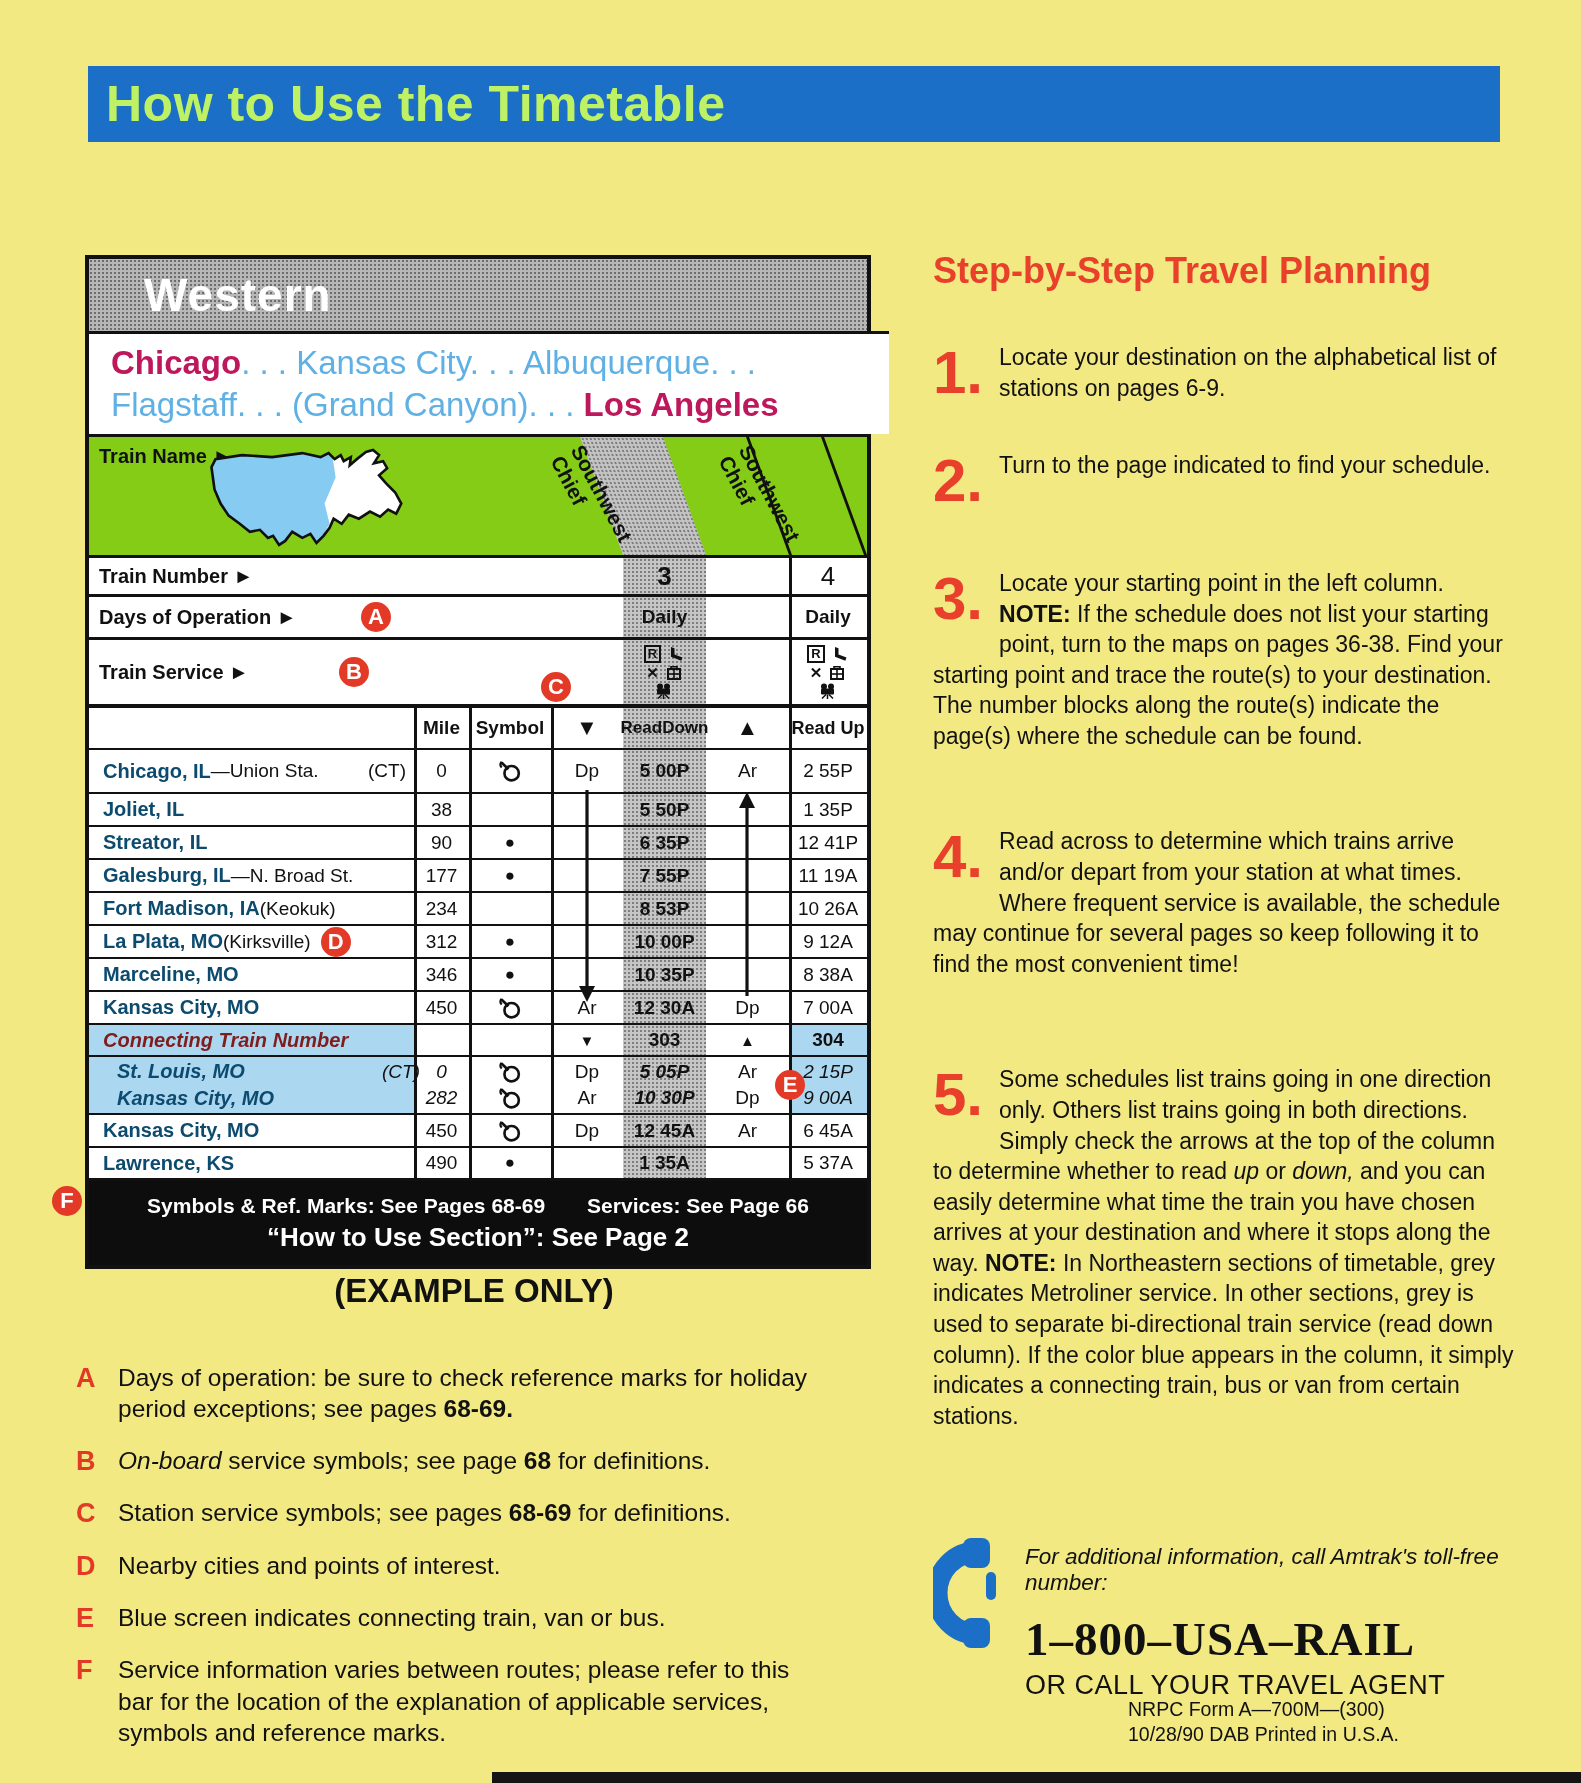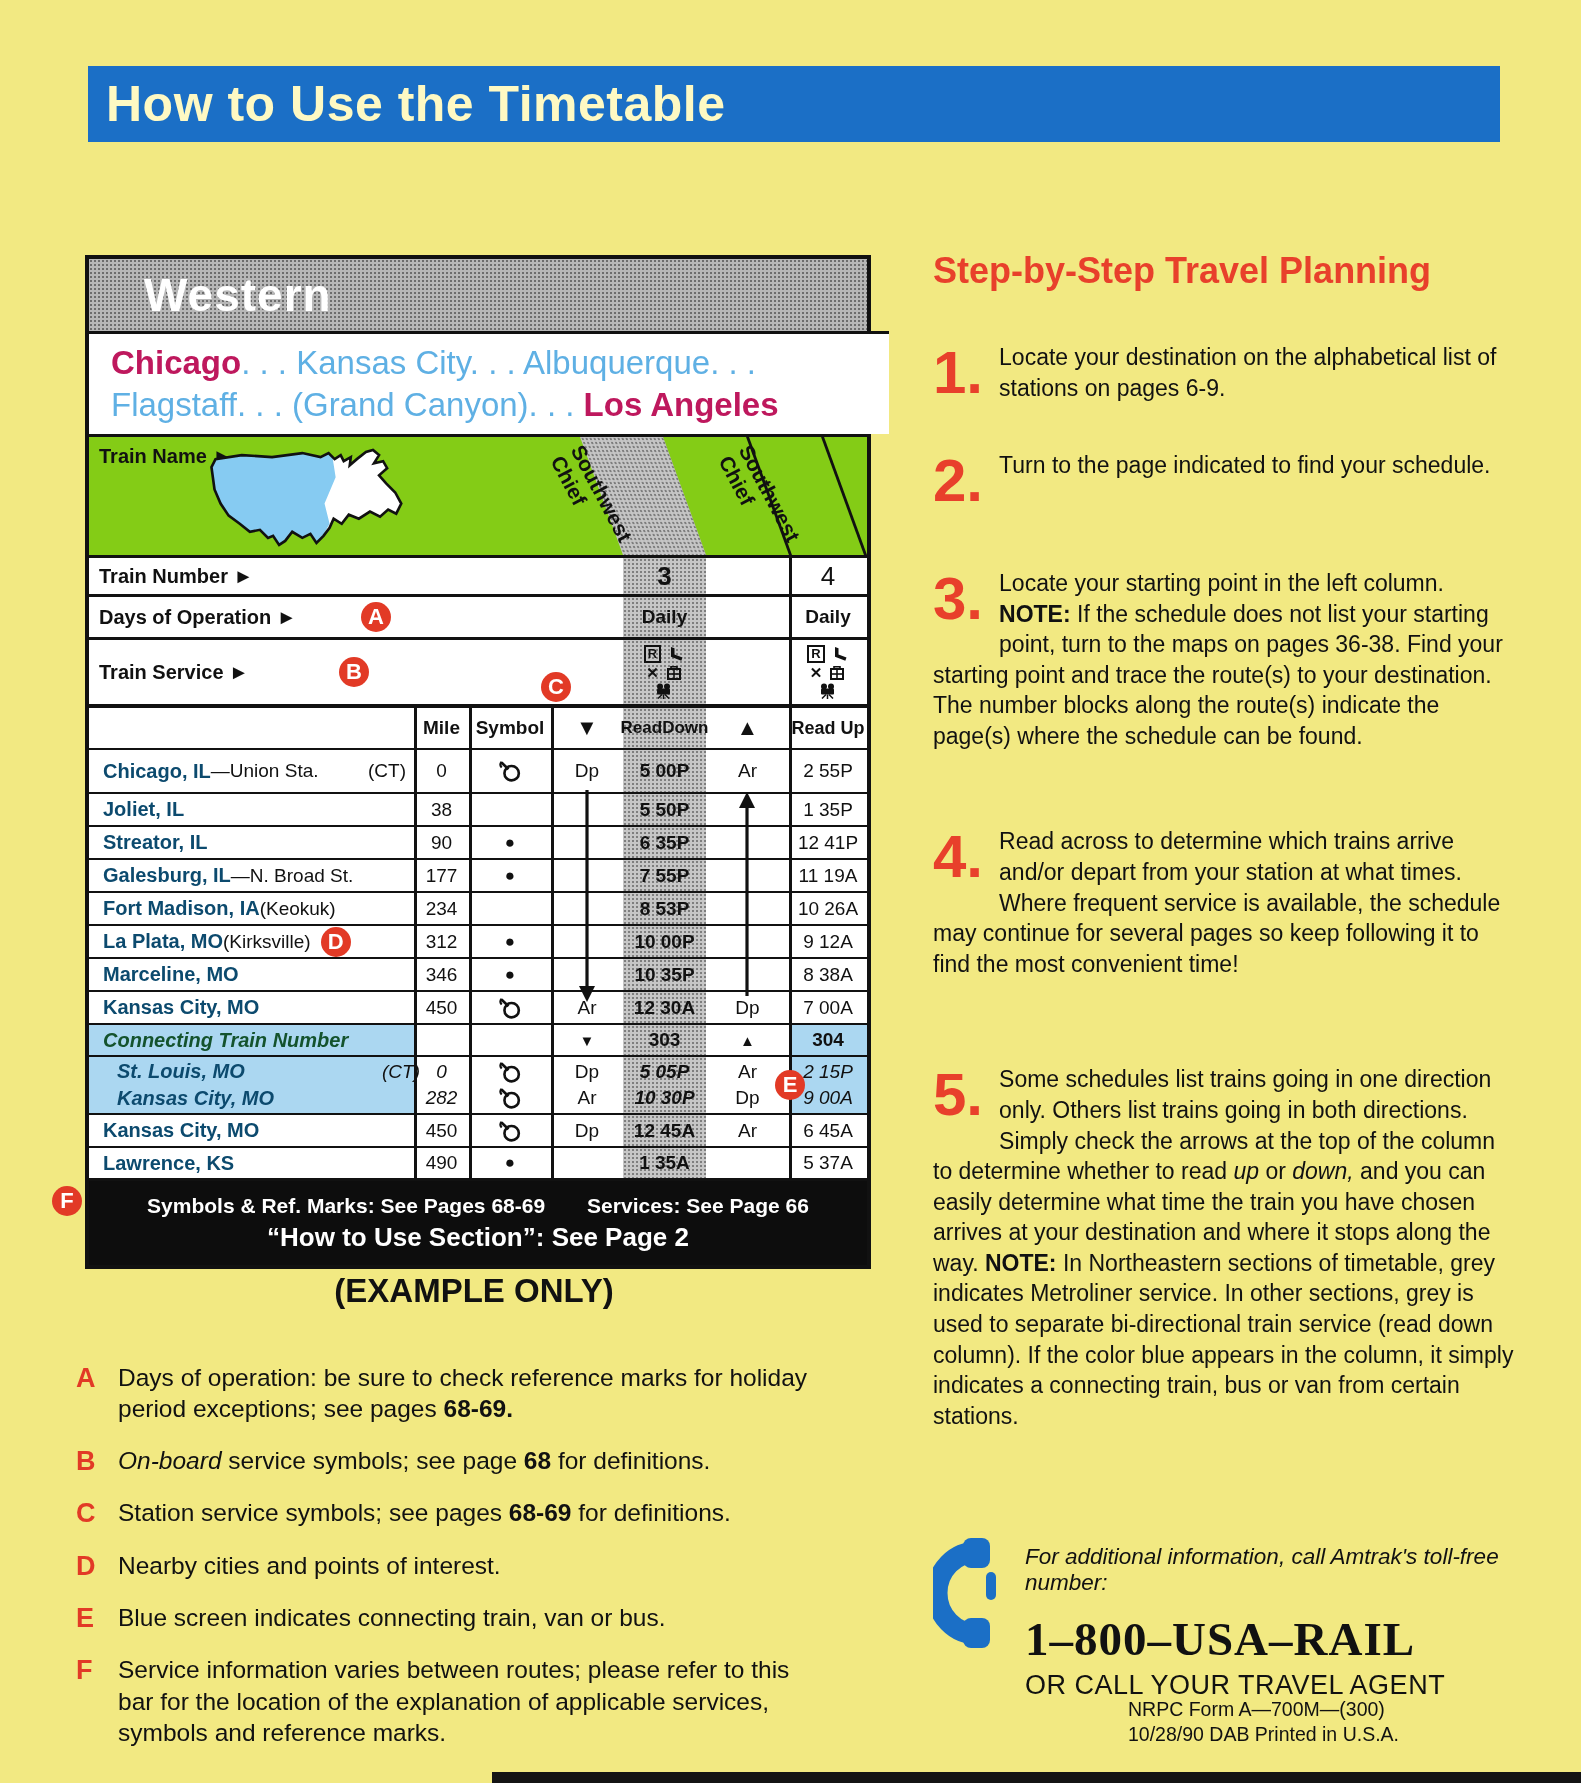--- a/index.html
+++ b/index.html
@@ -3,21 +3,21 @@
 <meta charset="utf-8">
 <style>
   html,body{margin:0;padding:0;}
   body{width:1581px;height:1783px;position:relative;background:#f2e982;
        font-family:"Liberation Sans", sans-serif;color:#111;overflow:hidden;}
   .abs{position:absolute;}
 
   
   #header-bar{left:88px;top:66px;width:1412px;height:76px;background:#1b6fc6;
               display:flex;align-items:center;}
-  #header-bar .title{color:#fef9c3;font-weight:bold;font-size:50px;padding-left:18px;letter-spacing:.5px;}
+  #header-bar .title{color:#bef264;font-weight:bold;font-size:50px;padding-left:18px;letter-spacing:.5px;}
 
   
   .ht{background-color:#c6c6c6;
       background-image:radial-gradient(#7e7e7e 1.1px, transparent 1.3px);
       background-size:4px 4px;}
   .ht-dark{background-color:#b7b7b7;
       background-image:radial-gradient(#6d6d6d 1.2px, transparent 1.4px);
       background-size:4px 4px;}
   .bluebg{background:#abd7f1;}
 
@@ -103,21 +103,21 @@
   #phone .note{font-style:italic;font-size:22.5px;margin-top:6px;}
   #phone .number{font-family:"Liberation Serif", serif;font-weight:bold;font-size:47px;margin-top:16px;letter-spacing:1px;}
   #phone .agent{font-size:27px;margin-top:4px;letter-spacing:.5px;}
 
   #form-info{left:1128px;top:1697px;font-size:19.5px;line-height:1.3;}
 
   #bottom-strip{left:492px;top:1772px;width:1089px;height:11px;background:#141414;}
 
   .it{font-style:italic;}
   .bd{font-weight:bold;}
-  .conn-label{font-weight:bold;font-style:italic;font-size:20px;color:#14532d;}
+  .conn-label{font-weight:bold;font-style:italic;font-size:20px;color:#7f1d1d;}
   .pairline{display:flex;flex-direction:column;justify-content:space-evenly;height:100%;width:100%;}
   .pl{display:flex;align-items:center;width:100%;}
 </style>
 </head>
 <body>
 
 <div id="header-bar" class="abs">
   <span class="title">How to Use the Timetable</span>
 </div>
 

